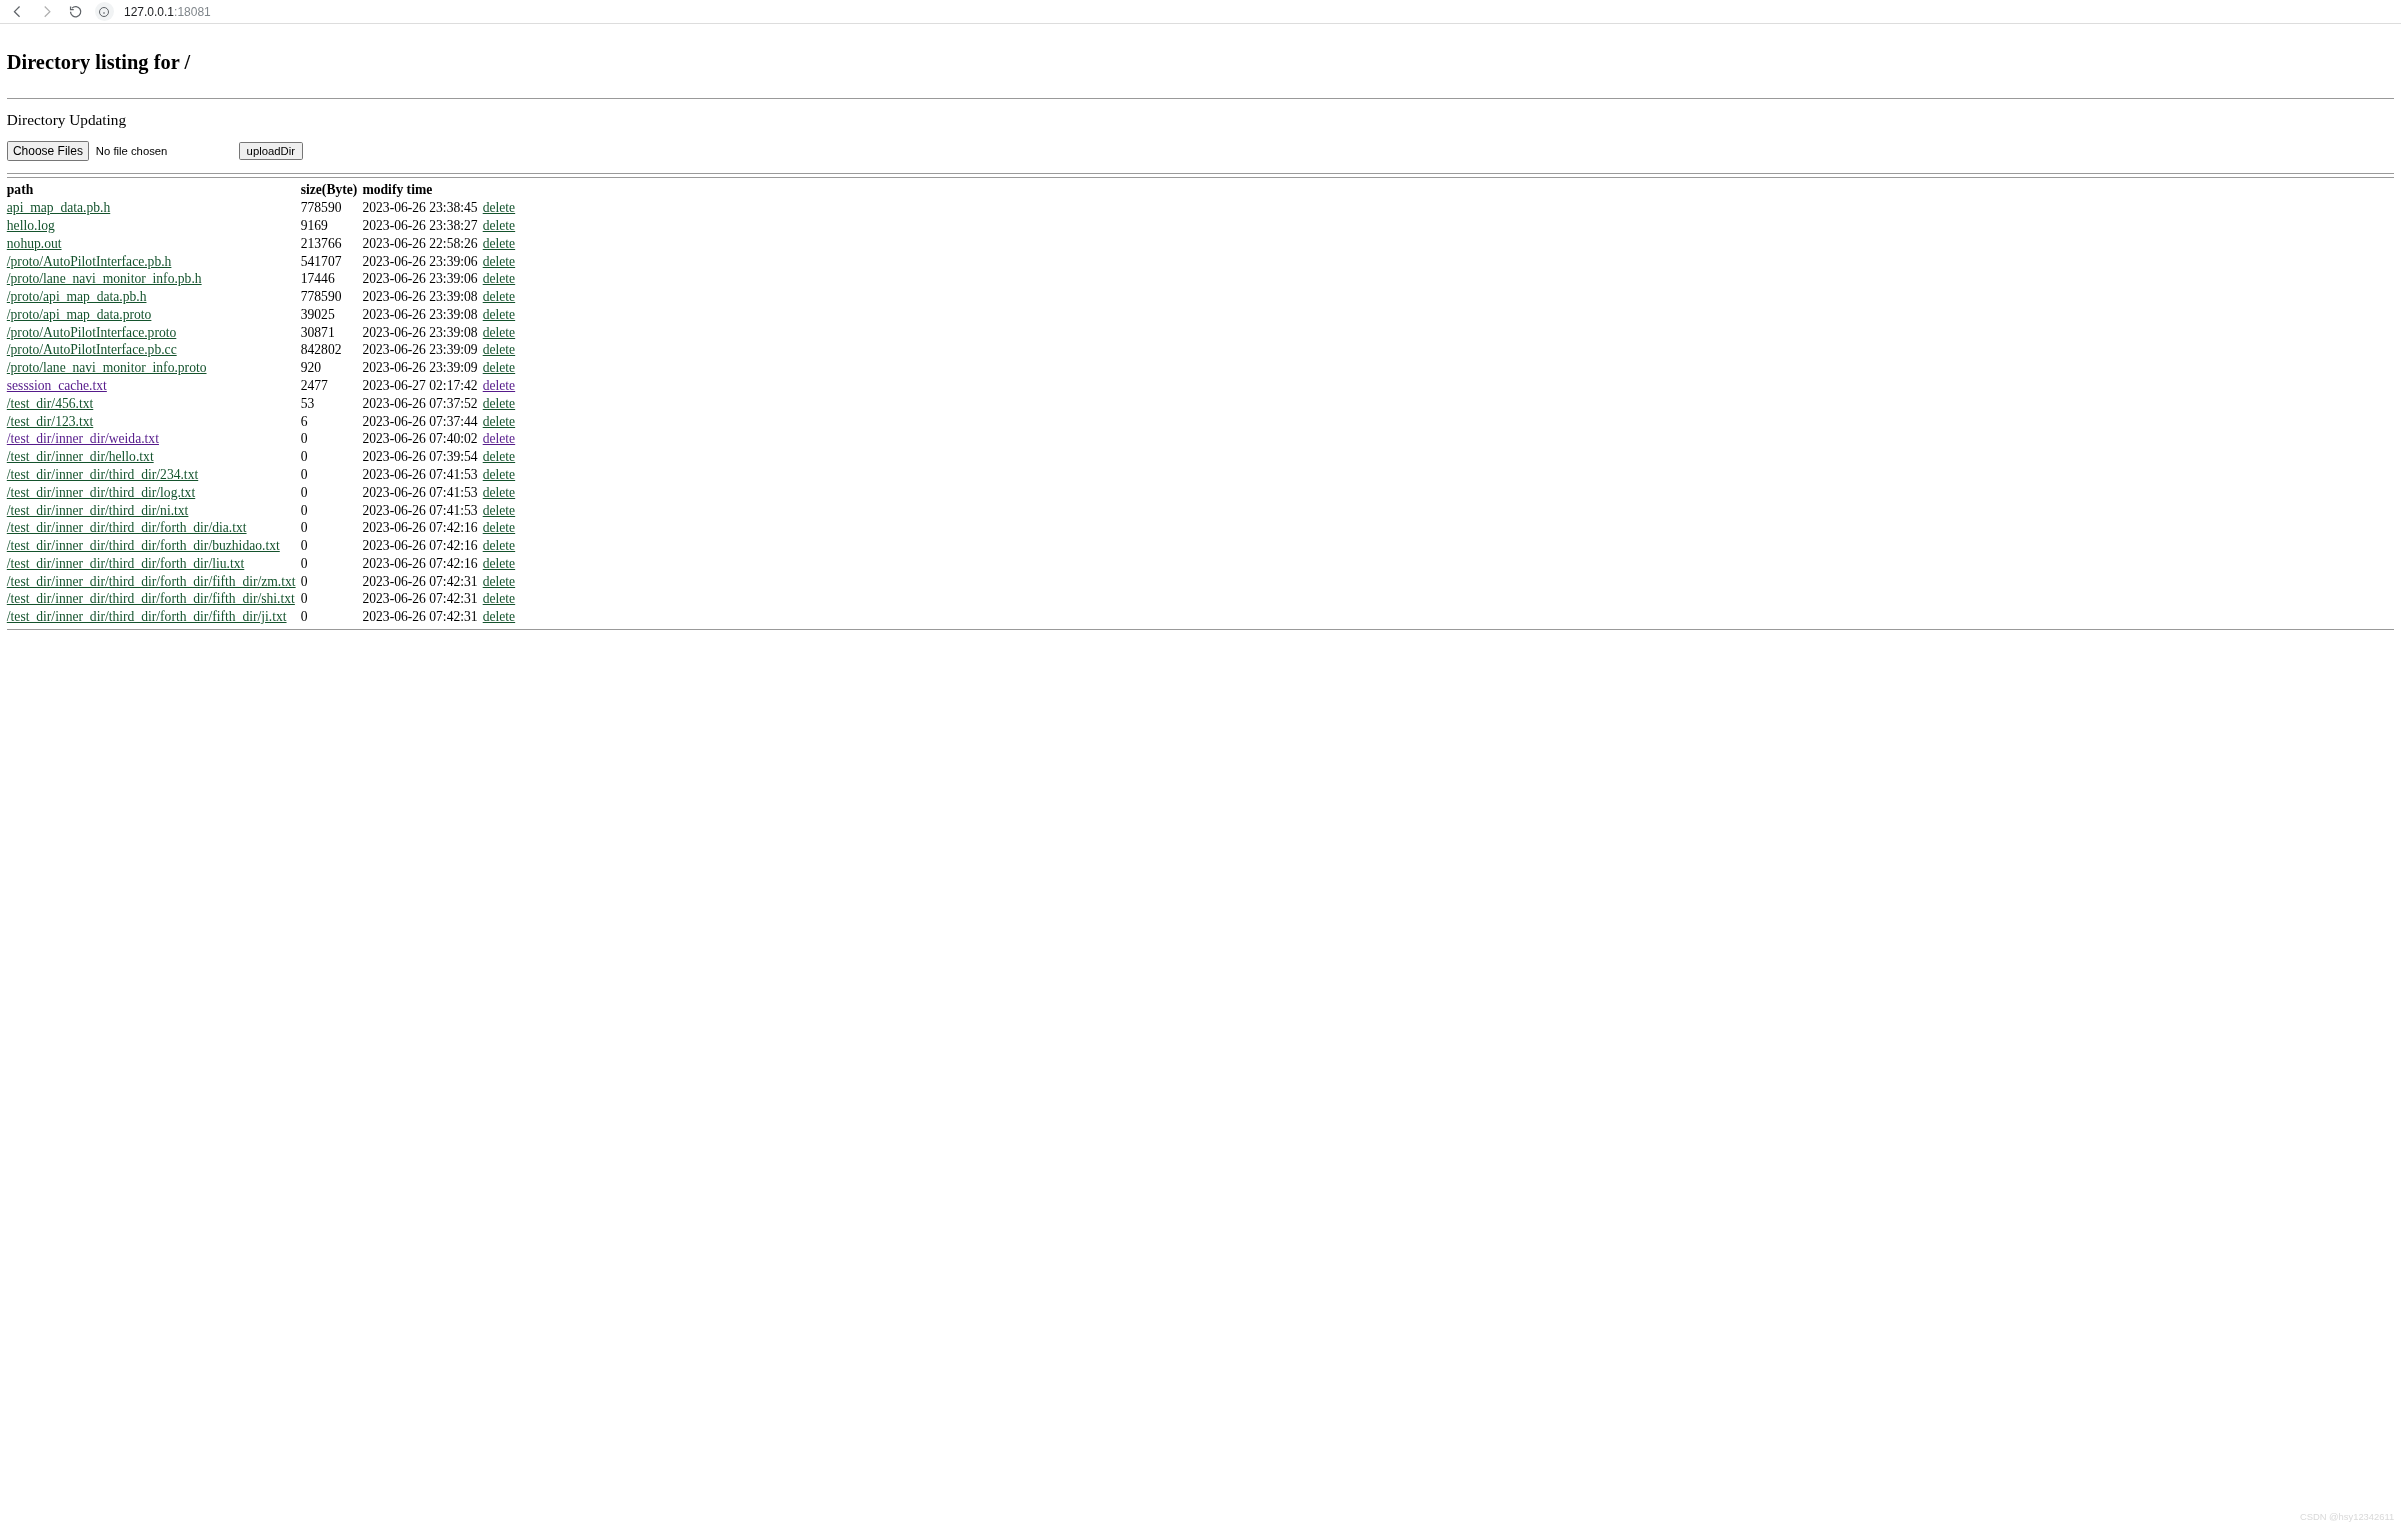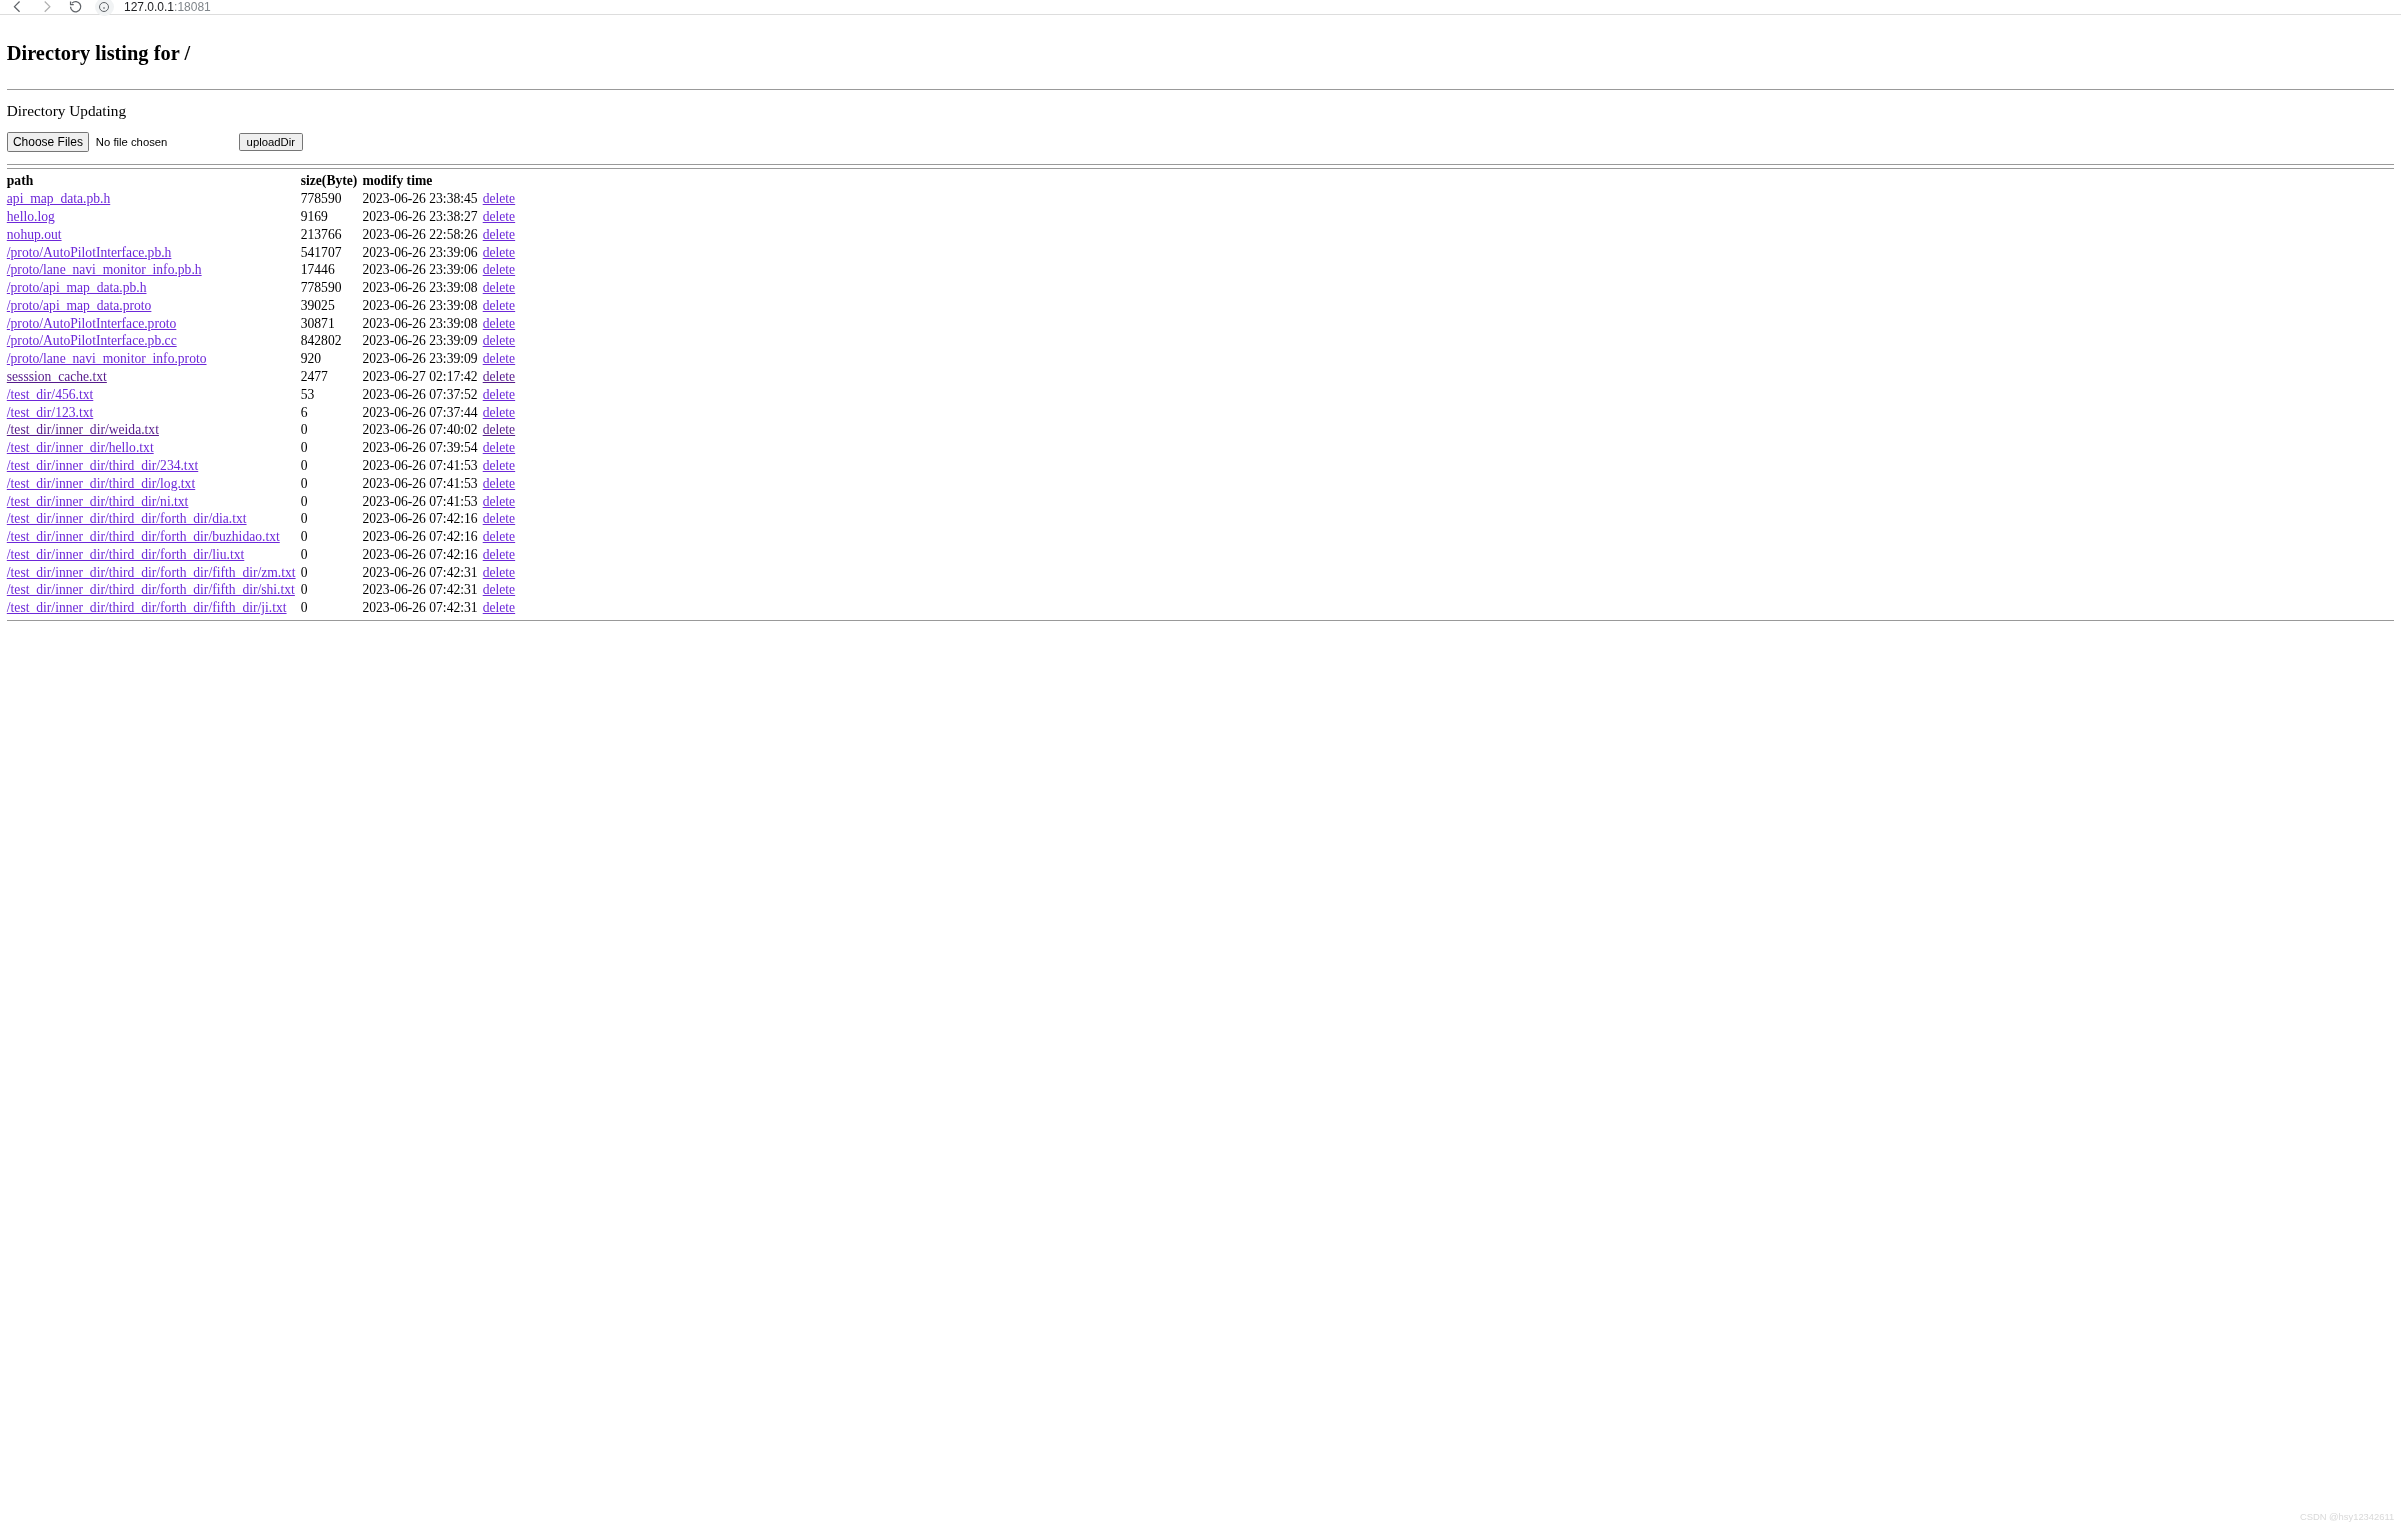--- a/index.html
+++ b/index.html
@@ -2,21 +2,21 @@
 <html><head>
   <meta charset="utf-8">
   <style>
     * { box-sizing: border-box; }
     html, body { margin: 0; padding: 0; font-family: "Times New Roman", Times, serif; font-size: 13.6px; color: #000; }
     body { background: #fff; }
 
     
     .chrome-bar {
       display: flex; align-items: center; gap: 10.2px;
-      padding: 5.1px 8.5px; border-bottom: 0.9px solid #ddd; background: #fff; height: 15px;
+      padding: 5.1px 8.5px; border-bottom: 0.9px solid #ddd; background: #fff; height: 24px;
       font-family: Arial, sans-serif; font-size: 12px; color: #5f6368;
     }
     .chrome-btn { width: 18.7px; height: 18.7px; display:flex; align-items:center; justify-content:center; color: #5f6368; border-radius: 50%; }
     .chrome-btn.disabled { color: #b0b0b0; }
     .url-pill {
       display:flex; align-items:center; gap:6.8px; background:#f1f3f4; padding: 2.6px; border-radius: 13.6px; width:18.7px; height:18.7px; justify-content:center;
     }
     .url-text { font-family: Arial, sans-serif; color:#202124; }
     .url-port { color:#80868b; }
 
@@ -38,21 +38,21 @@
     }
 
     table { border-collapse: collapse; }
     th { font-weight: bold; text-align: center; padding: 0.9px 5.1px 0.9px 0; }
     td { padding: 0.9px 5.1px 0.9px 0; vertical-align: top; }
     td.path, th.path { text-align: left; }
     td.size, th.size { text-align: left; }
     td.mtime, th.mtime { text-align: left; white-space: nowrap; }
     td.del { text-align: left; }
 
-    a.link { color: #6d28d9; }
+    a.link { color: #14532d; }
     a.vlink { color: #551a8b; text-decoration: underline; }
 
     .watermark {
       position: fixed; right: 6.8px; bottom: 5.1px;
       font-family: Arial, sans-serif; font-size: 9.4px; color: #d9d9d9; user-select:none;
     }
 
     svg.arrow { width:15.3px; height:15.3px; stroke: currentColor; stroke-width:2; fill:none; }
   </style>
 </head>

